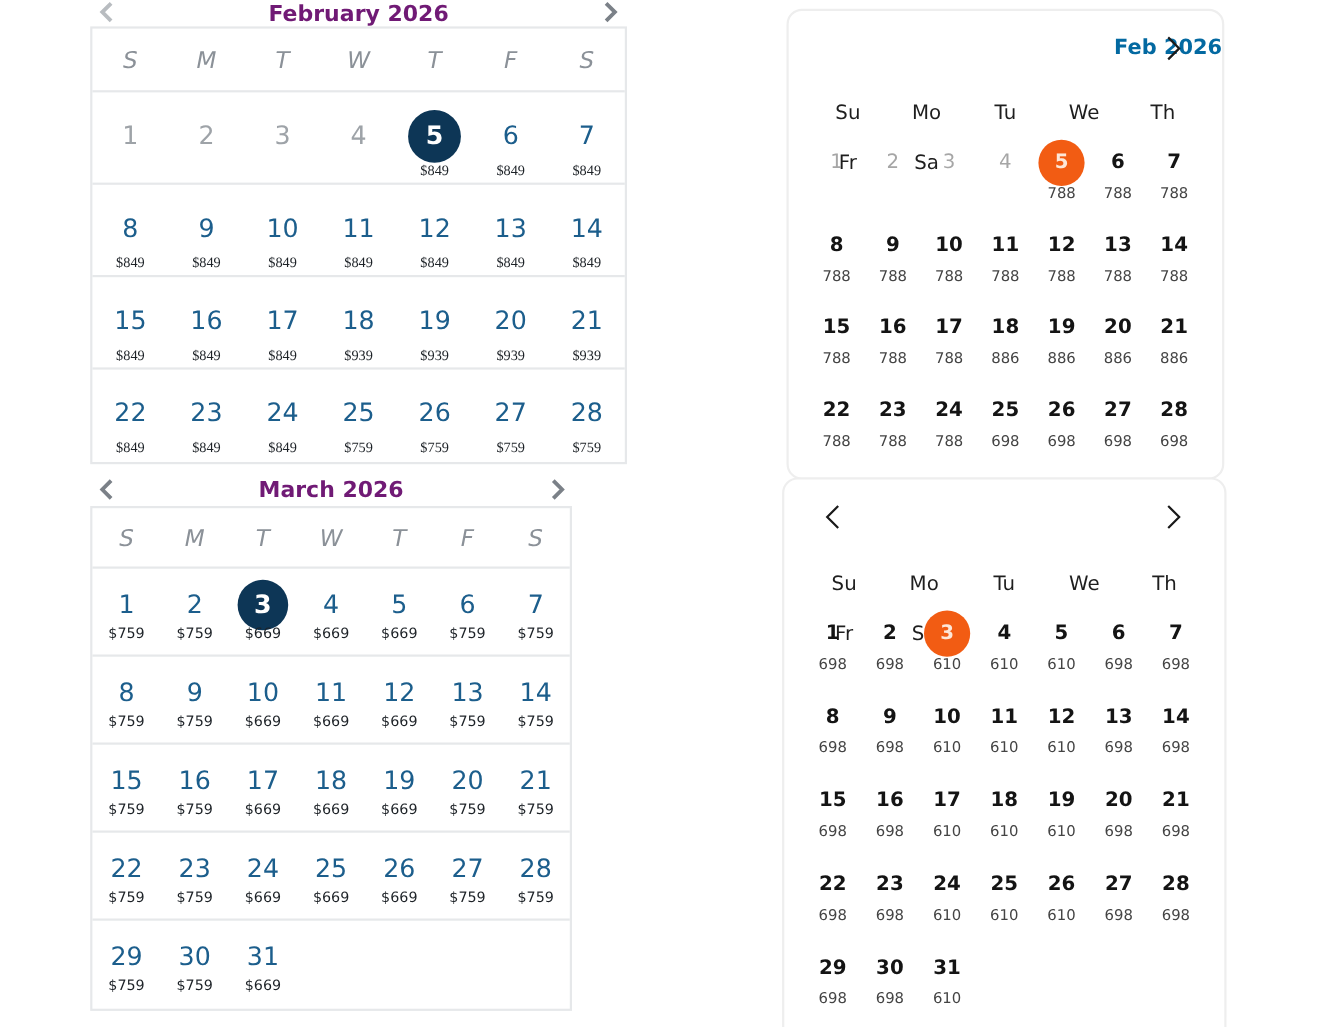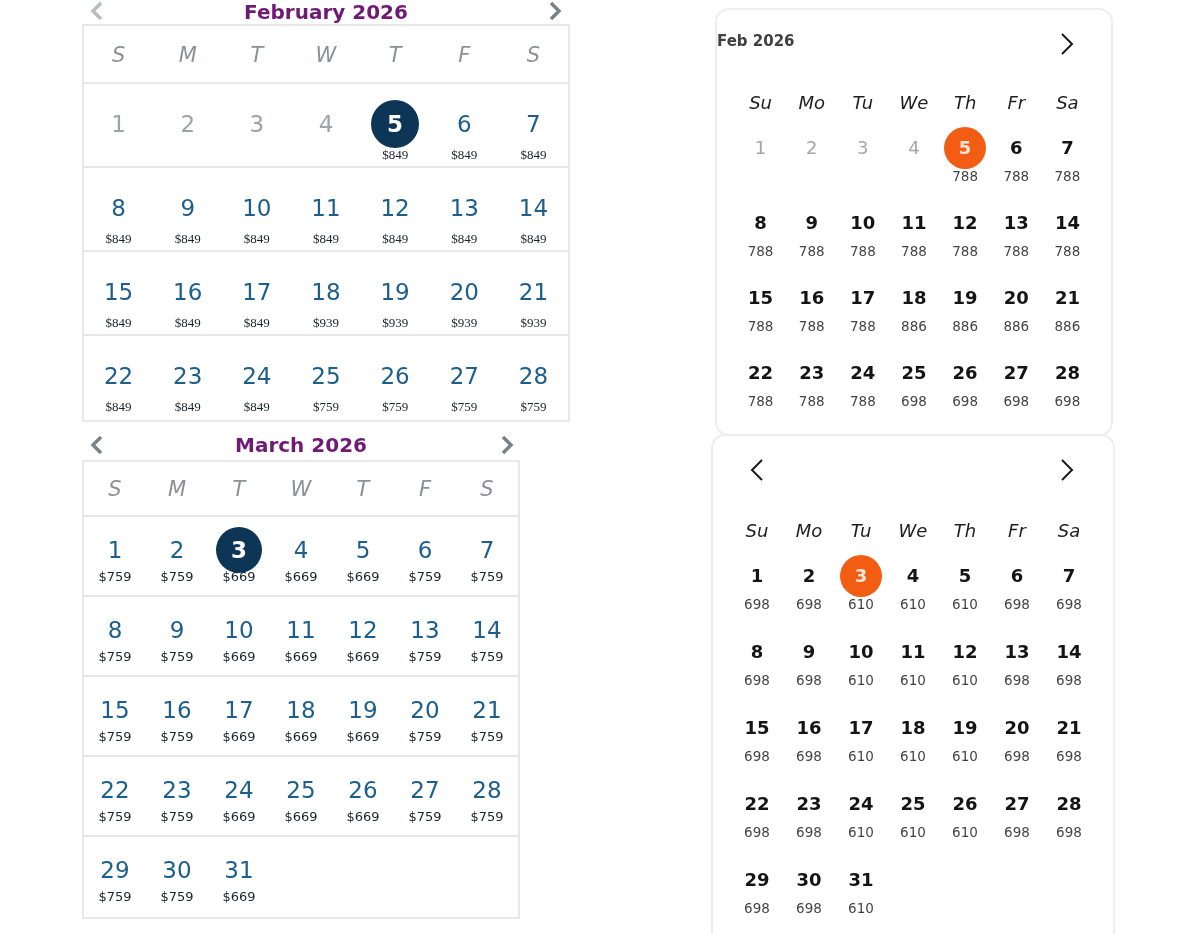--- a/index.html
+++ b/index.html
@@ -30,23 +30,23 @@
 
   #lmar { left: 82px; top: 430px; width: 438px; }
   #lmar .dow { height: 55px; line-height: 55px; }
   #lmar .week { height: 80px; }
   #lmar .day .num { margin-top: 10px; width: 46px; height: 46px; line-height: 46px; }
   #lmar .day .price { top: 52px; }
 
   
   .rcal { position: absolute; background: #fff; border: 2px solid #eeeeee; border-radius: 14px; }
   .rcal .hdr { position: relative; height: 70px; }
-  .rcal .hdr .title { position: absolute; left: 0; right: 0; top: 22px; text-align: left; font-size: 15px; font-weight: bold; color: #404040; font-family: "DejaVu Sans", sans-serif; }
+  .rcal .hdr .title { position: absolute; left: 0; right: 0; top: 22px; text-align: right; font-size: 19px; font-weight: bold; color: #0369a1; font-family: "DejaVu Sans", sans-serif; }
   .rcal .hdr .nav { position: absolute; top: 20px; width: 20px; height: 28px; cursor: pointer; }
-  .rcal .dow { display: grid; grid-template-columns: repeat(7, 1fr); padding: 0 18px; height: 46px; line-height: 46px; font-style: italic; }
+  .rcal .dow { display: grid; grid-template-columns: repeat(5, 1fr); padding: 0 18px; height: 46px; line-height: 46px; }
   .rcal .dow span { text-align: center; font-size: 18px; color: #1e1e1e; font-family: "DejaVu Sans", sans-serif; }
   .rcal .week { display: grid; grid-template-columns: repeat(7, 1fr); padding: 0 18px; height: 75px; }
   .rcal .day { position: relative; text-align: center; cursor: pointer; }
   .rcal .day .num { display: inline-block; margin-top: 1px; width: 42px; height: 42px; line-height: 42px; font-size: 18px; font-weight: bold; color: #141414; font-family: "DejaVu Sans", sans-serif; }
   .rcal .day.past .num { color: #a6a6a6; font-weight: normal; }
   .rcal .day.sel .num { background: #f25c13; color: #fde7d8; border-radius: 50%; }
   .rcal .day .price { position: absolute; left: 0; right: 0; top: 42px; text-align: center; font-size: 13.5px; color: #444; font-family: "DejaVu Sans", sans-serif; }
 
   #rfeb { left: 715px; top: 8px; width: 398px; height: 428px; }
   #rmar { left: 711px; top: 434px; width: 404px; height: 520px; }

